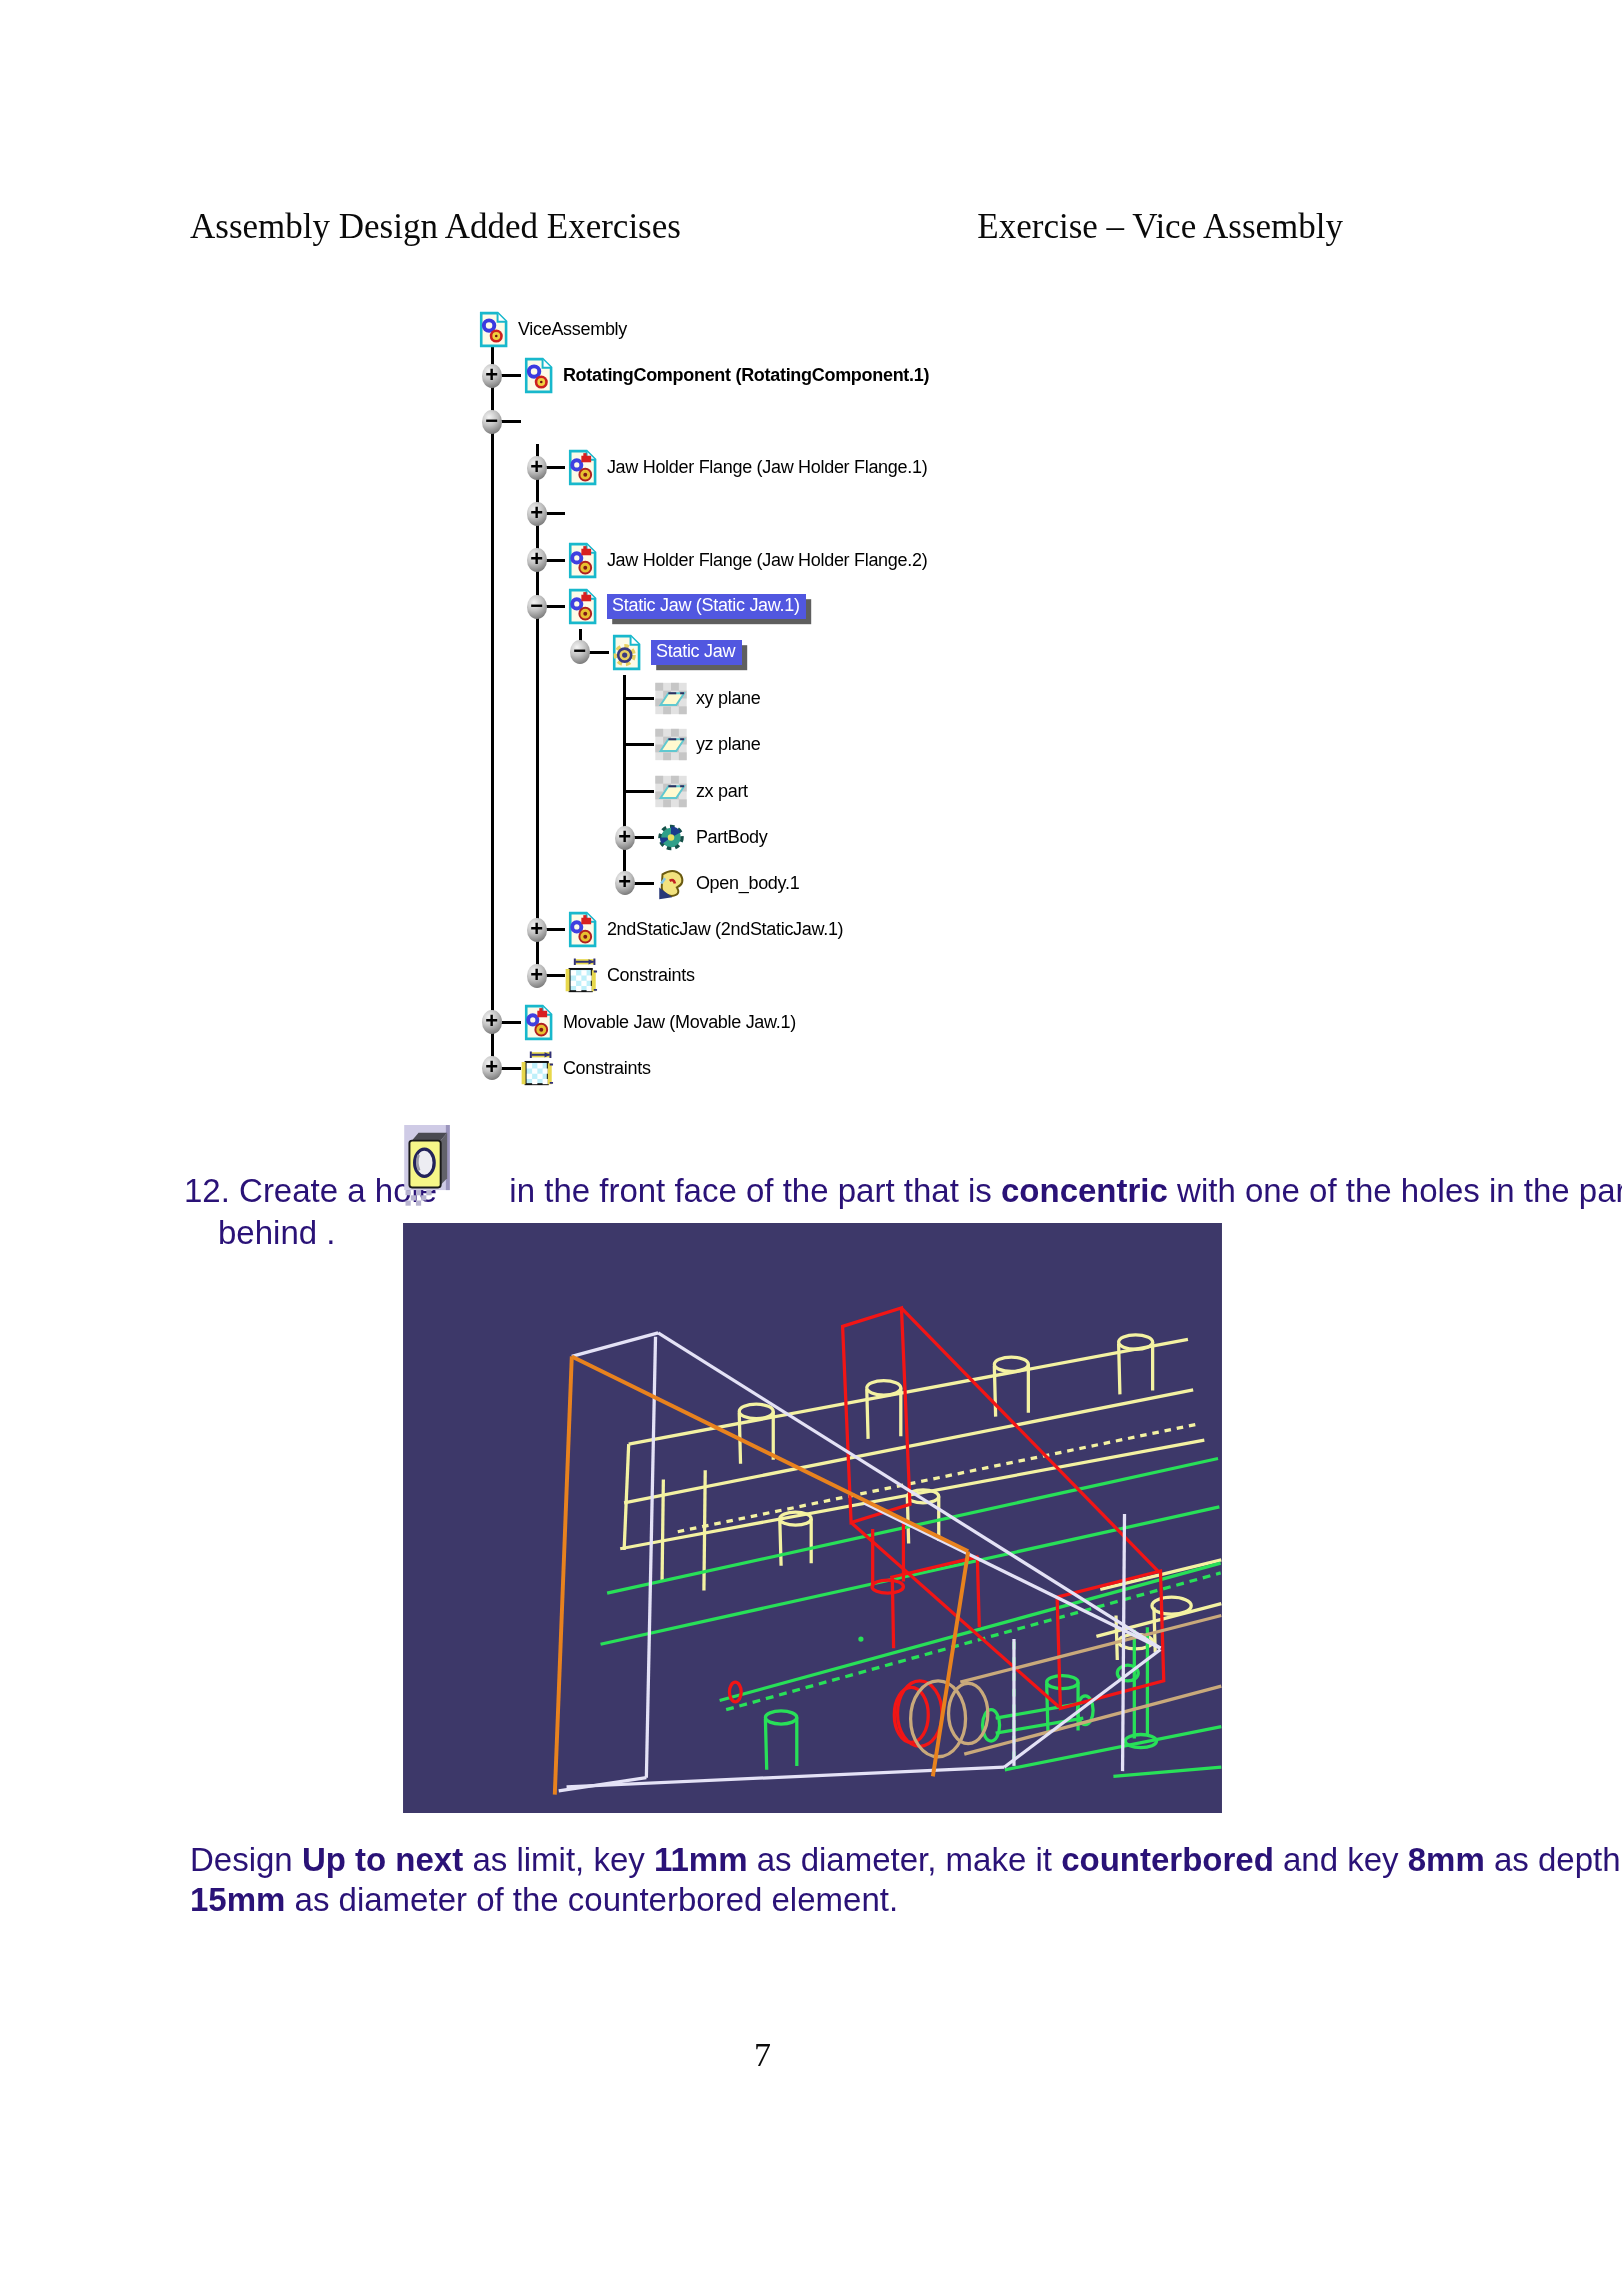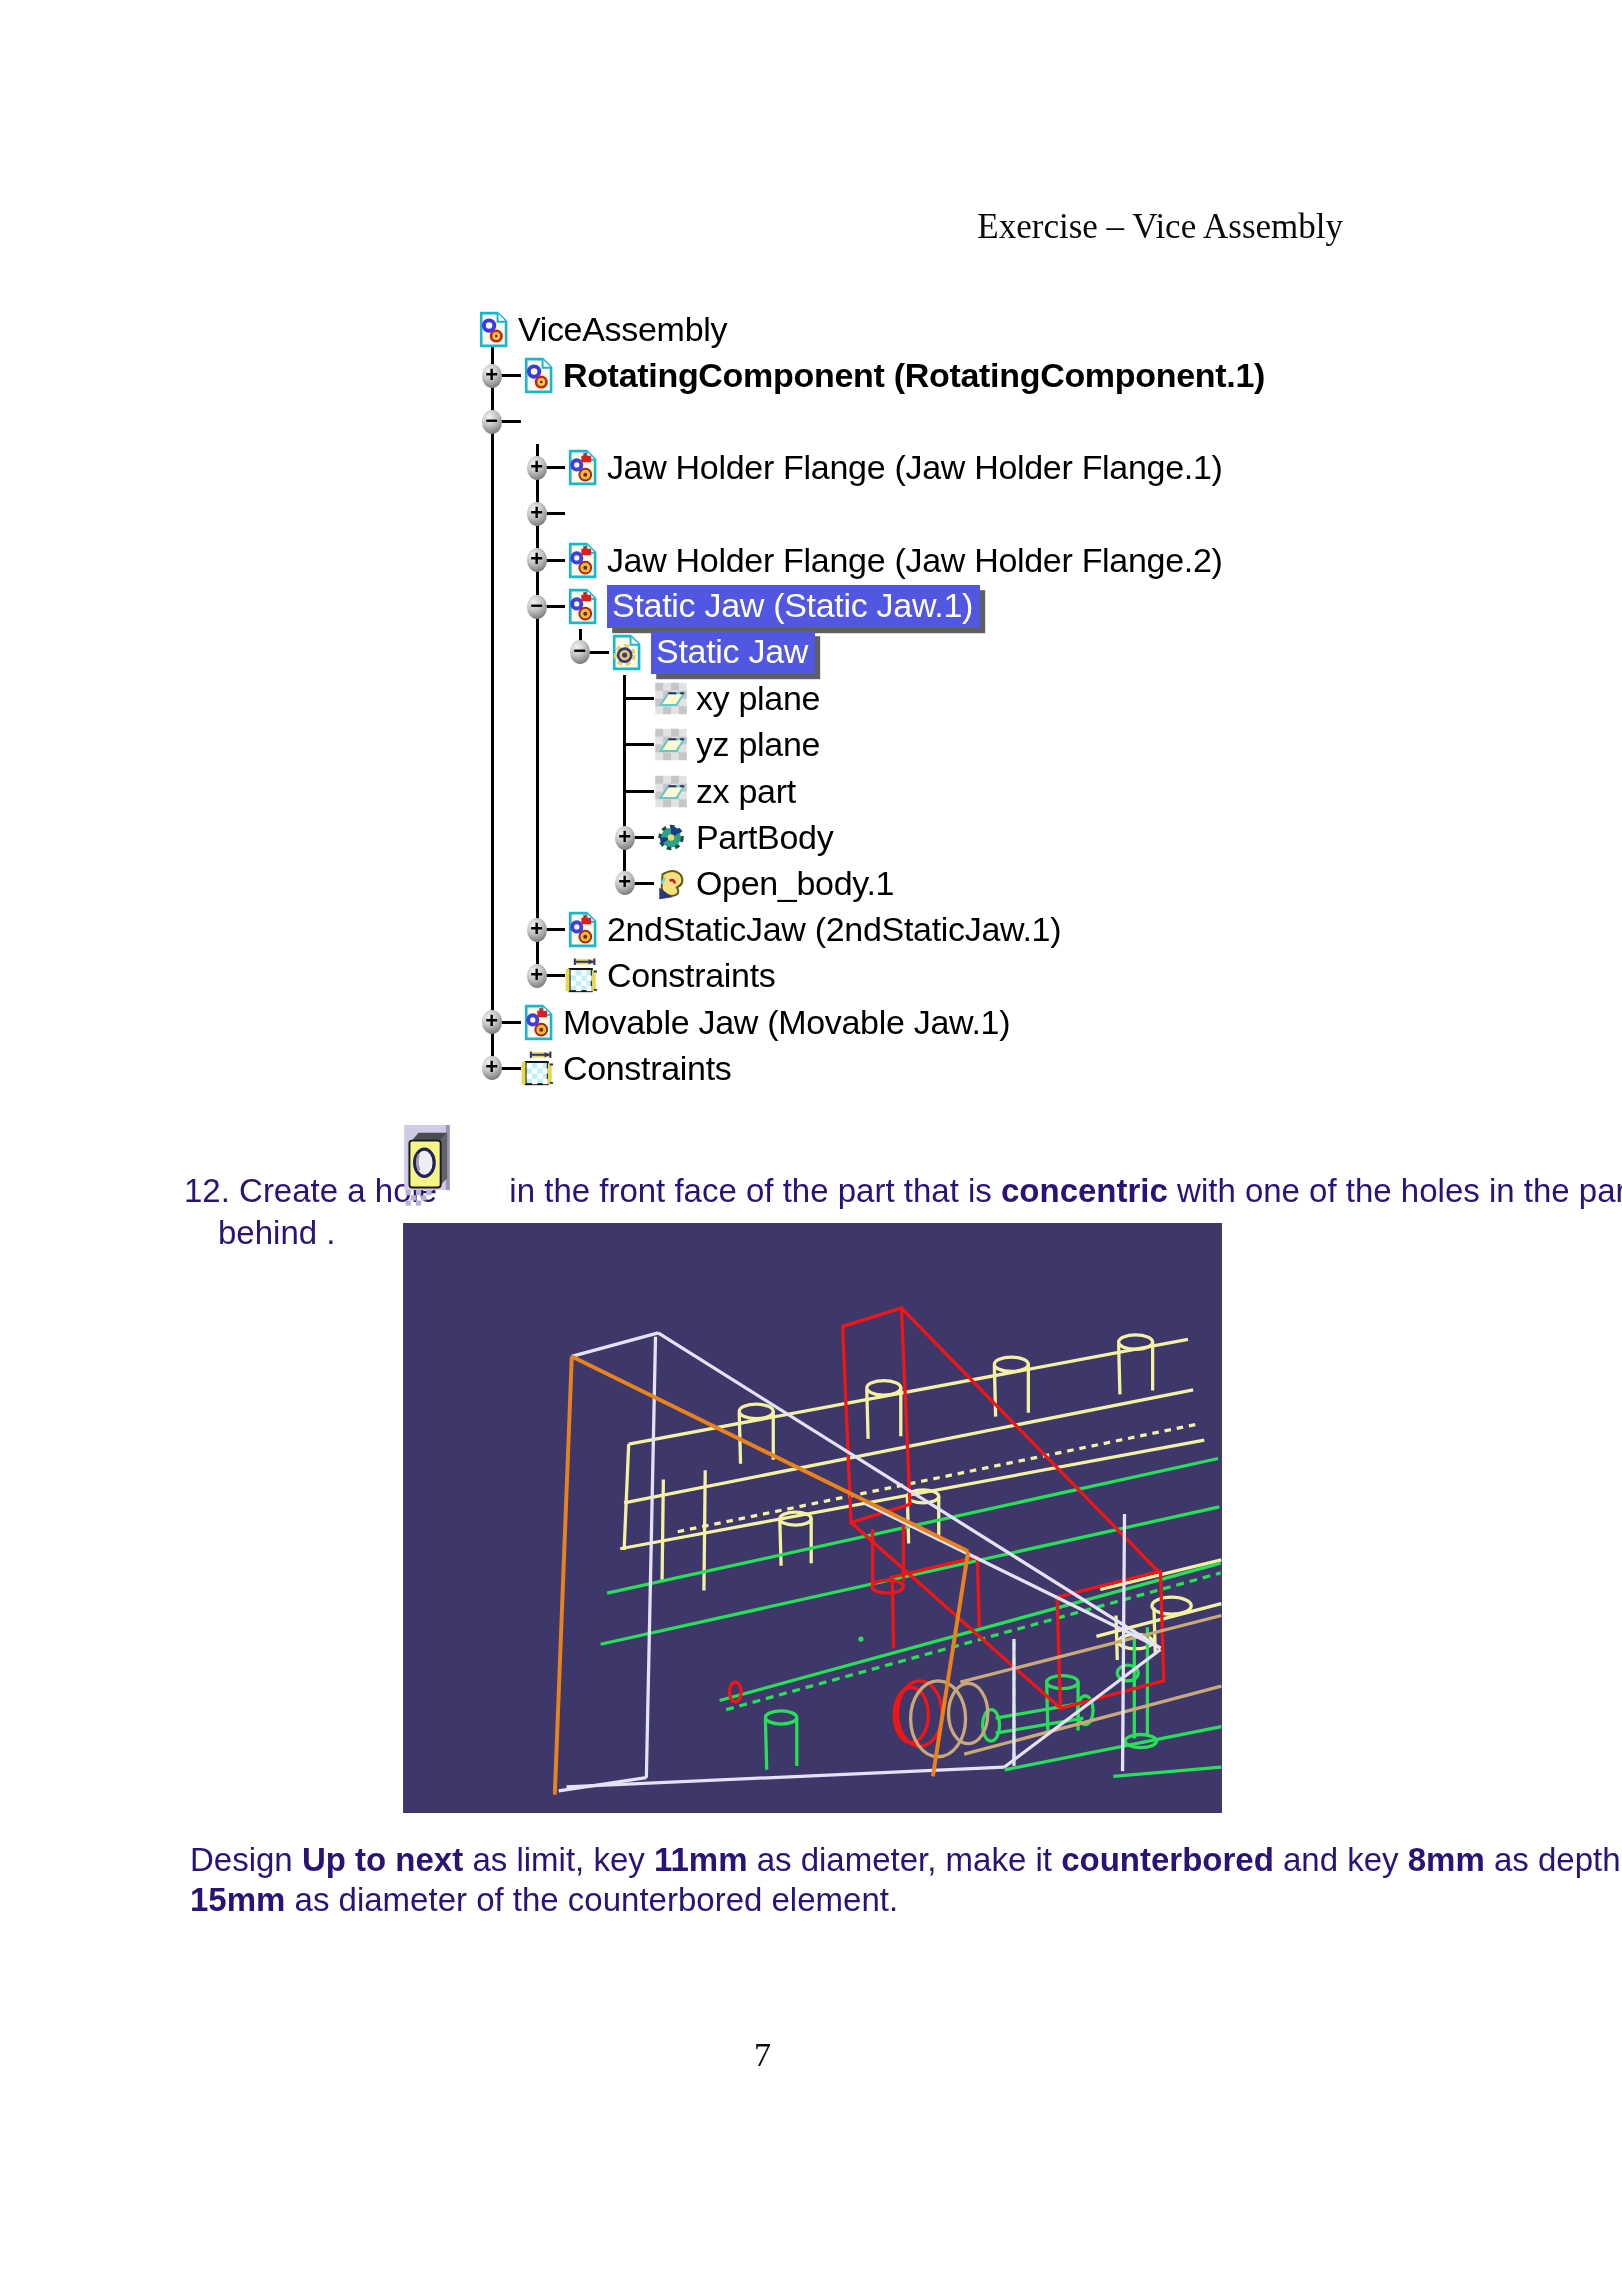--- a/index.html
+++ b/index.html
@@ -17,21 +17,21 @@
   .trunk{position:absolute;width:2.6px;background:#000;}
   .stub{position:absolute;height:2.6px;background:#000;}
   .exp{
     position:absolute;width:19.6px;height:23.6px;border-radius:50%;
     background:radial-gradient(circle at 35% 30%, #f4f4f4 0%, #c2c2c2 40%, #8a8a8a 72%, #565656 100%);
     color:#000;font-size:22px;font-weight:900;line-height:22px;text-align:center;
   }
   .trow{position:absolute;display:flex;align-items:center;height:37px;}
   .ticon{width:34px;height:37px;display:inline-block;flex:0 0 34px;}
   .ticon svg{display:block;}
-  .tlabel{font-size:34px;color:#000;margin-left:7.9px;white-space:nowrap;letter-spacing:-0.3px;}
+  .tlabel{font-size:18px;color:#000;margin-left:7.9px;white-space:nowrap;letter-spacing:-0.3px;}
   .tlabel.selected{color:#fff;background:var(--sel);padding:1.3px 6.5px 2.6px 5.2px;
        box-shadow:5.2px 5.2px 0 #5f5f5f;}
   
   .para{position:absolute;font-size:33px;color:var(--body);white-space:nowrap;}
   .para b{font-weight:700;color:var(--body);margin-top:41px;}
   .holegap{display:inline-block;width:63px;}
   #hole-icon-abs{position:absolute;left:404px;top:1125px;}
   
   #viewport{position:absolute;left:403px;top:1223px;}
   #viewport svg{display:block;}
@@ -43,20 +43,21 @@
   .t{stroke:var(--wire-tan);stroke-width:5;fill:none;}
   
   .pagenum{position:absolute;left:754px;top:2036px;font-family:"Liberation Serif",serif;
        font-size:34px;color:#0a0a0a;}
 </style>
 </head>
 <body>
 
 <div class="page">
 
+  <div class="hdr hdr-left">Assembly Design Added Exercises</div>
   <div class="hdr hdr-right">Exercise – Vice Assembly</div>
 
   <div id="tree-layer">
       <div class="trunk" style="left: 491px; top: 347px; height: 722px;"></div>
       <div class="trunk" style="left: 536px; top: 444px; height: 532px;"></div>
       <div class="trunk" style="left: 579px; top: 629px; height: 27px;"></div>
       <div class="trunk" style="left: 623px; top: 675px; height: 210px;"></div>
       <div class="trow" style="left: 476px; top: 311px;">
         <span class="ticon">
           <svg width="34" height="37" viewBox="0 0 52 56">

